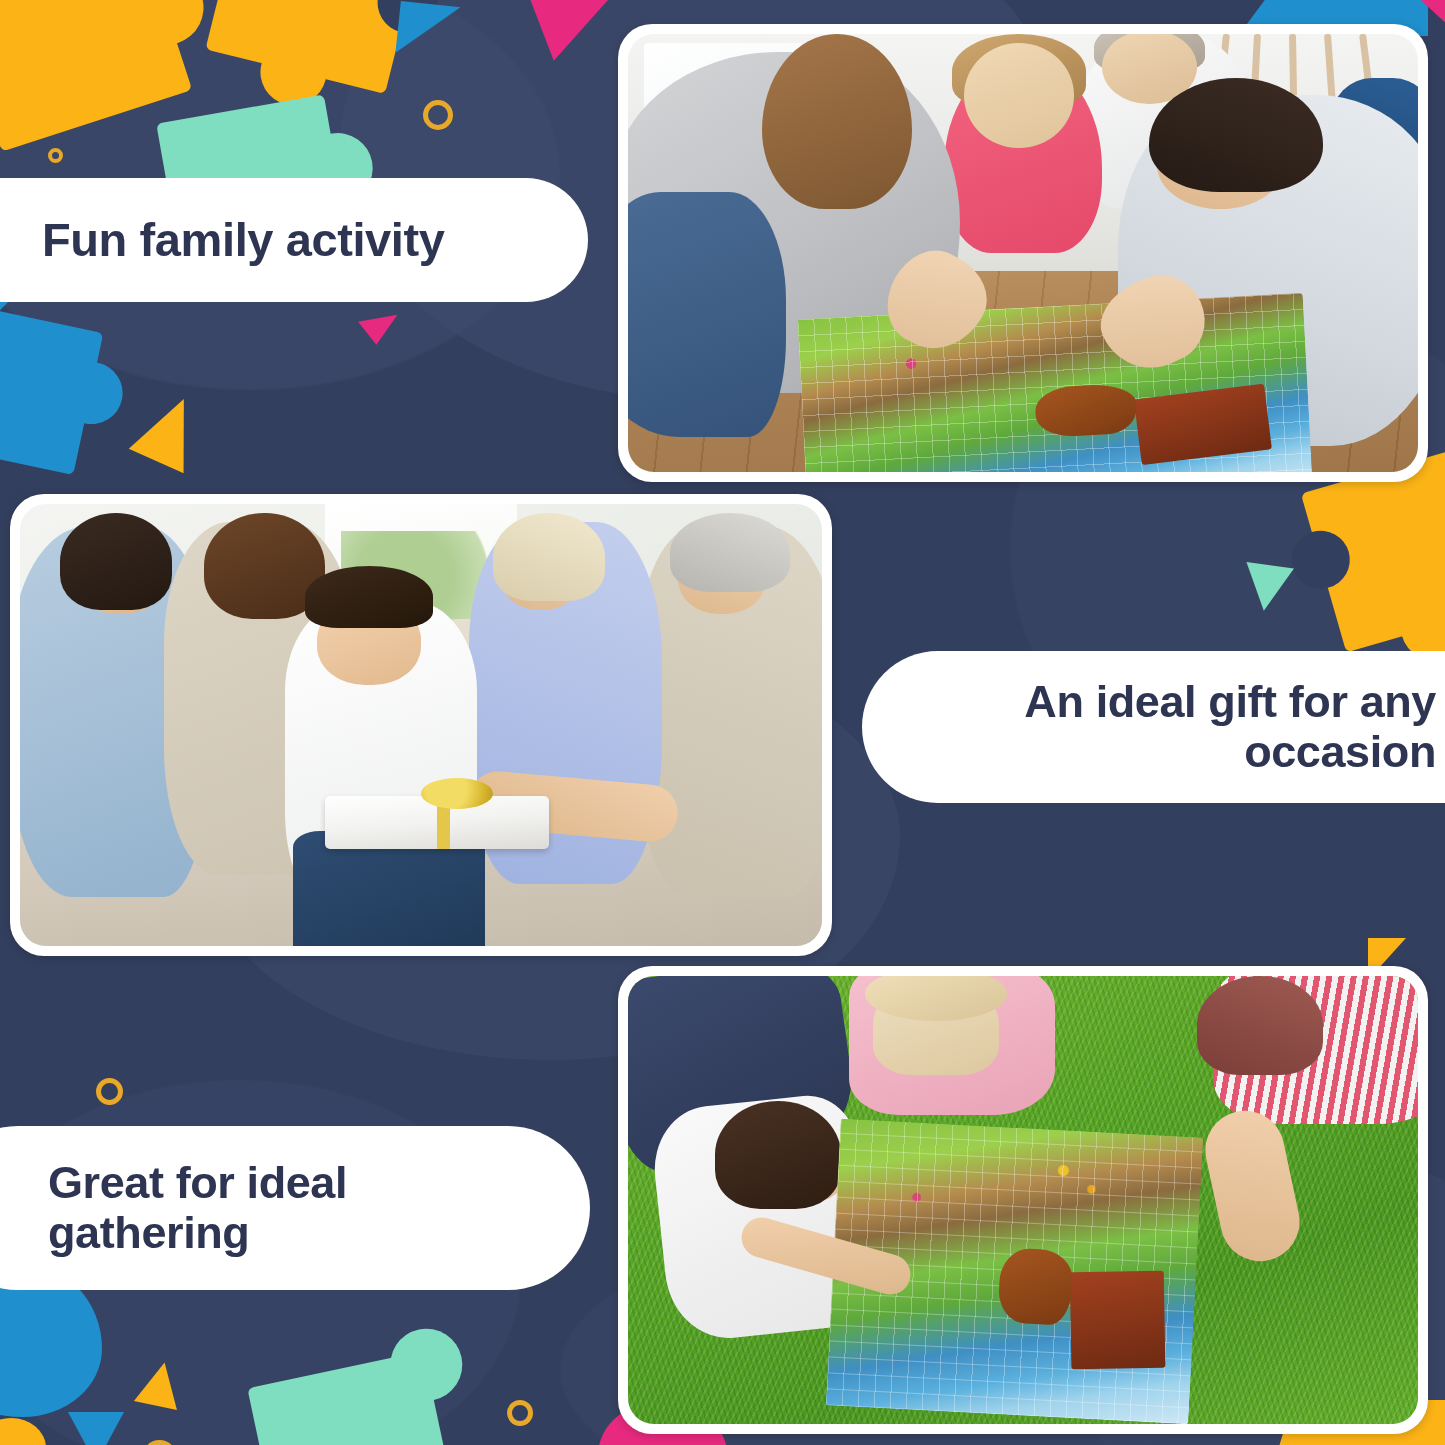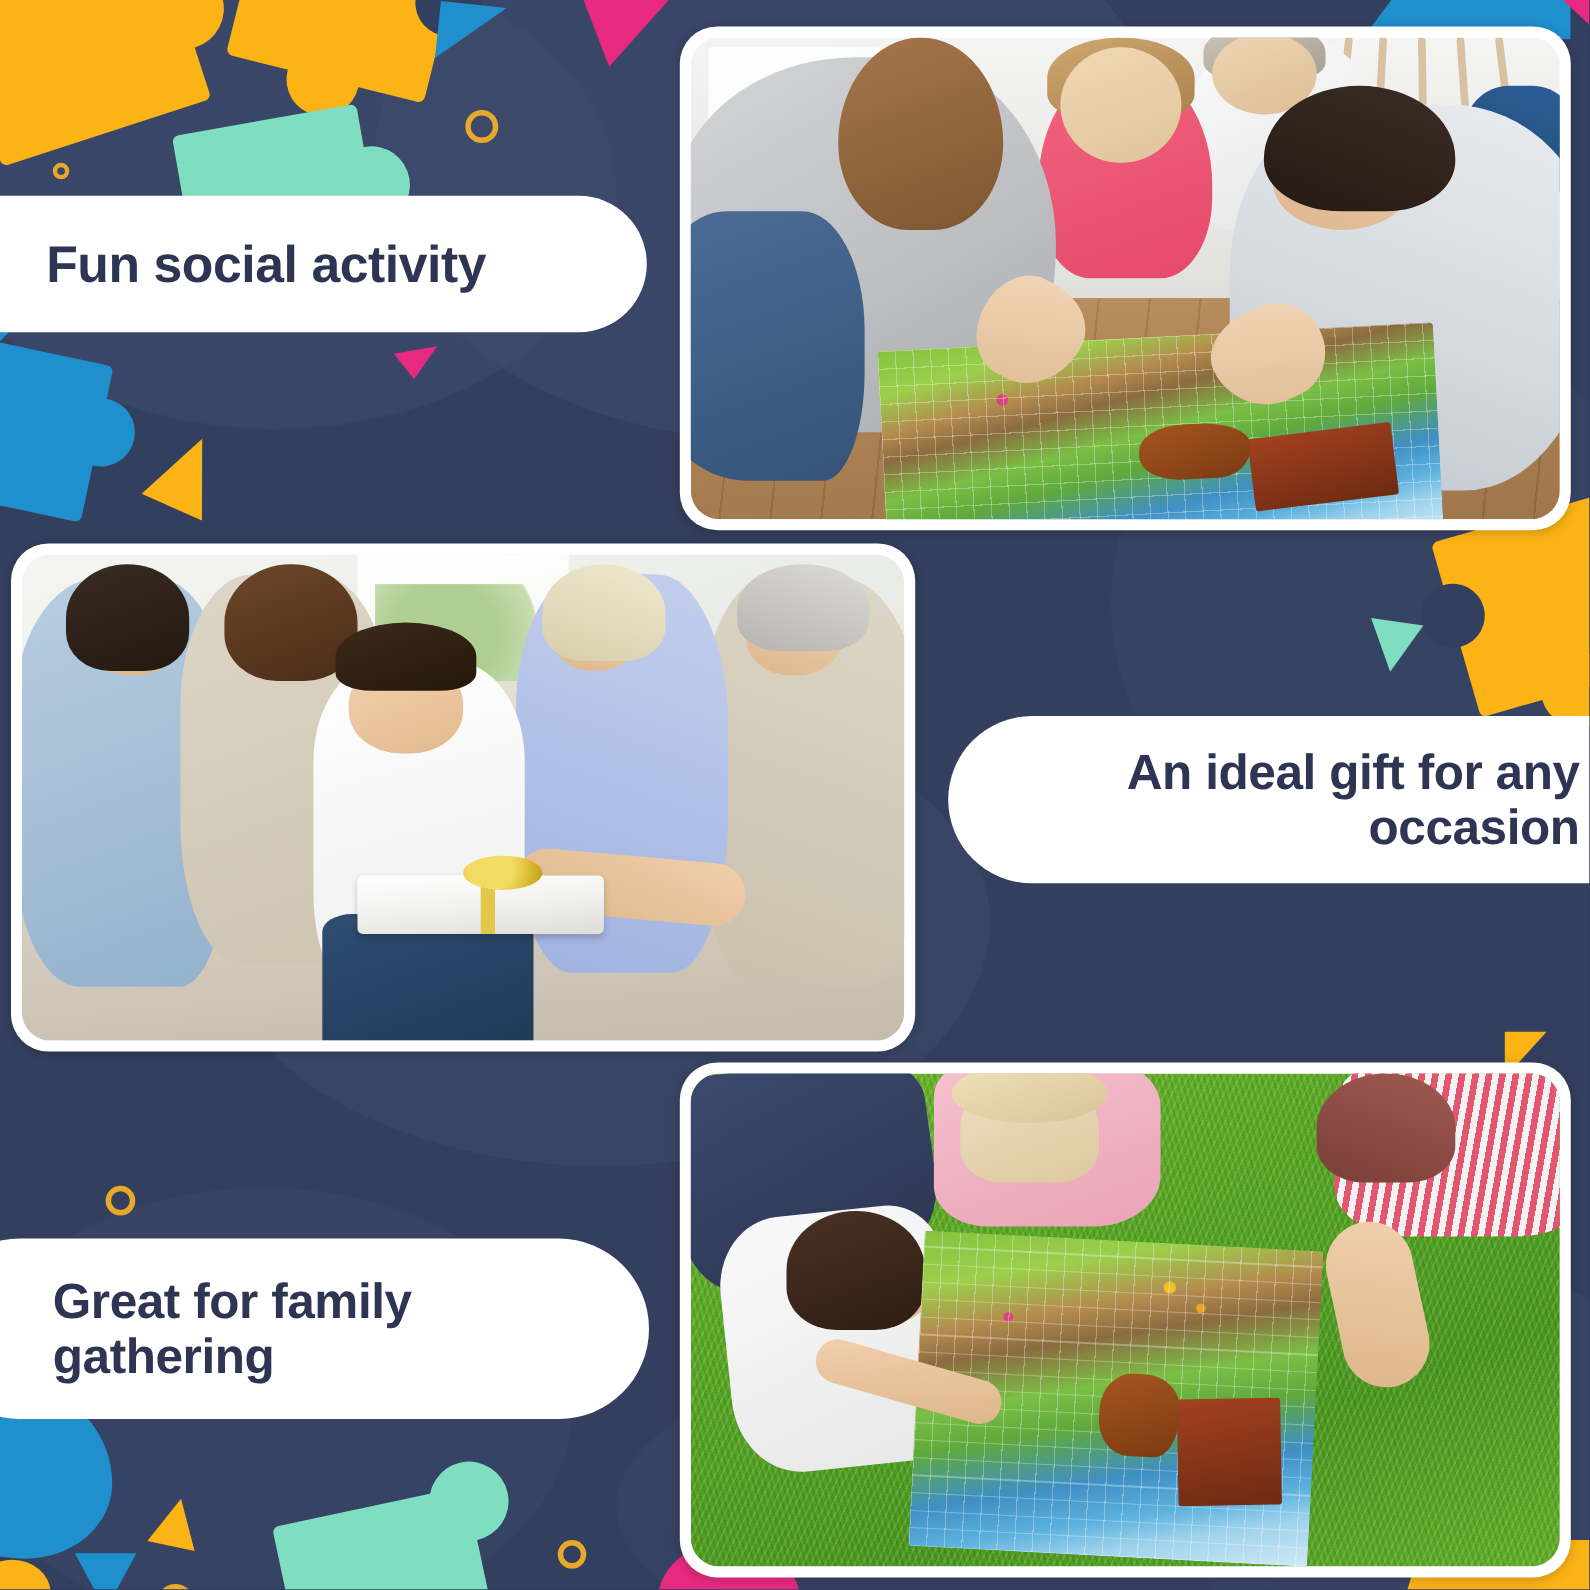--- a/index.html
+++ b/index.html
@@ -484,24 +484,24 @@
           <span class="barn"></span>
           <span class="horse"></span>
         </div>
         <div class="s3-arm1"></div>
         <div class="s3-arm2"></div>
       </div>
     </div>
   </div>
 
   <div class="pill left" style="left:-60px; top:178px; width:648px; height:124px; padding:0 44px 0 102px; font-size:47px;">
-    <span>Fun social activity</span>
+    <span>Fun family activity</span>
   </div>
 
   <div class="pill right" style="left:862px; top:651px; width:660px; height:152px; padding:0 86px 0 60px; font-size:45px;">
     <span style="display:block; max-width:100%;">An ideal gift for any occasion</span>
   </div>
 
   <div class="pill left" style="left:-64px; top:1126px; width:654px; height:164px; padding:0 48px 0 112px; font-size:45px;">
-    <span style="display:block; max-width:360px;">Great for family gathering</span>
+    <span style="display:block; max-width:360px;">Great for ideal gathering</span>
   </div>
 
 </div>
 
 </body></html>

